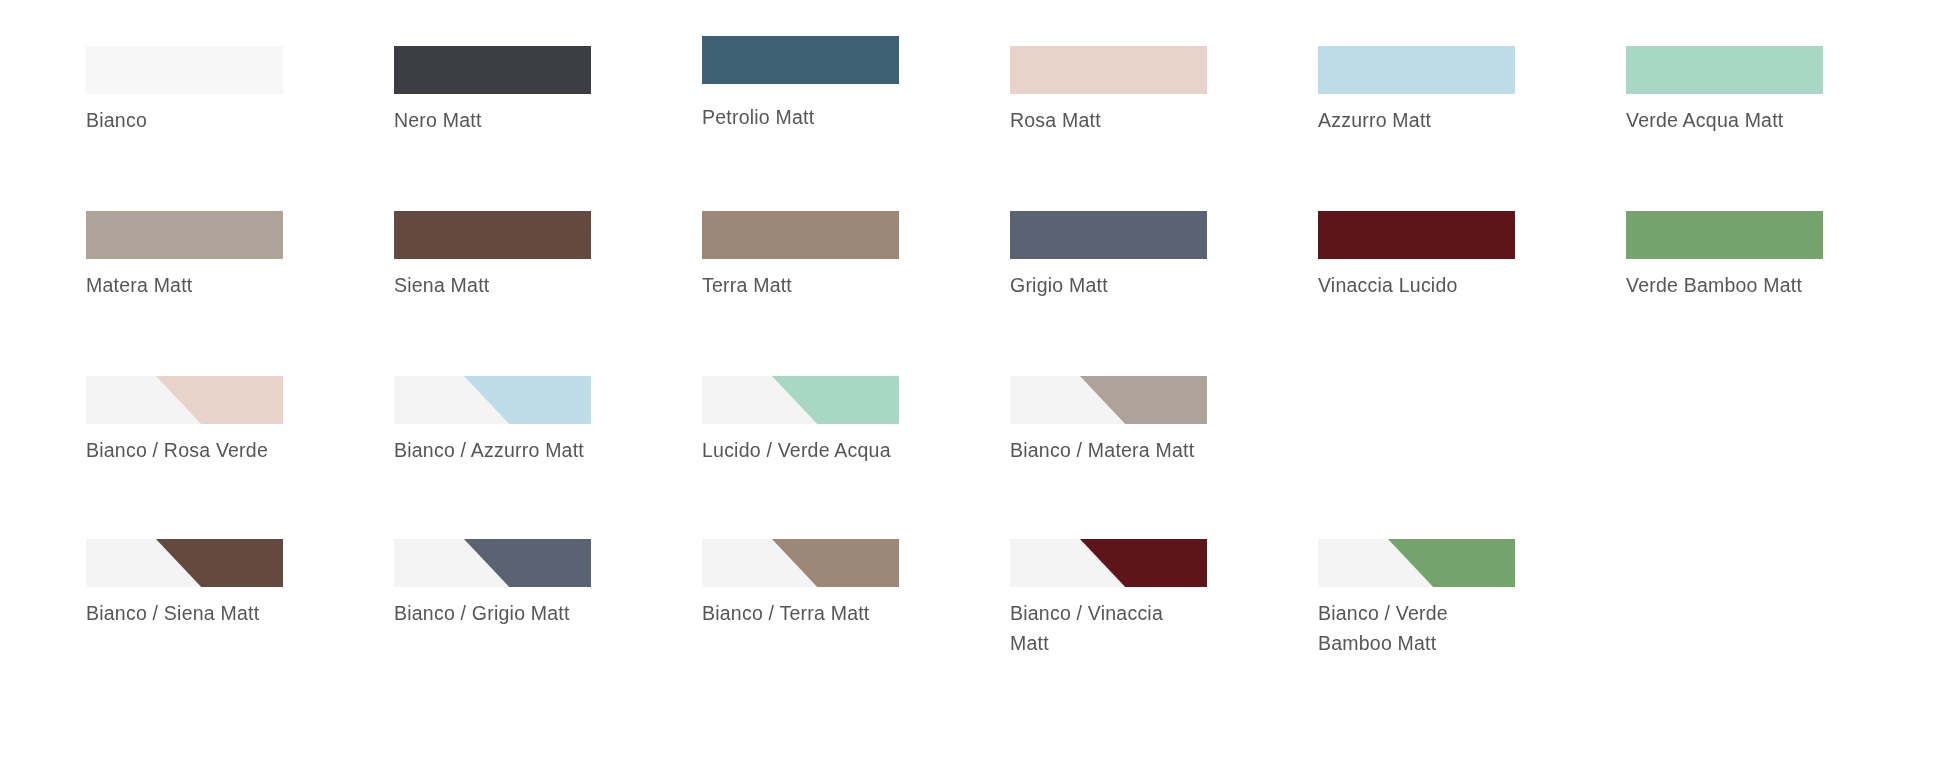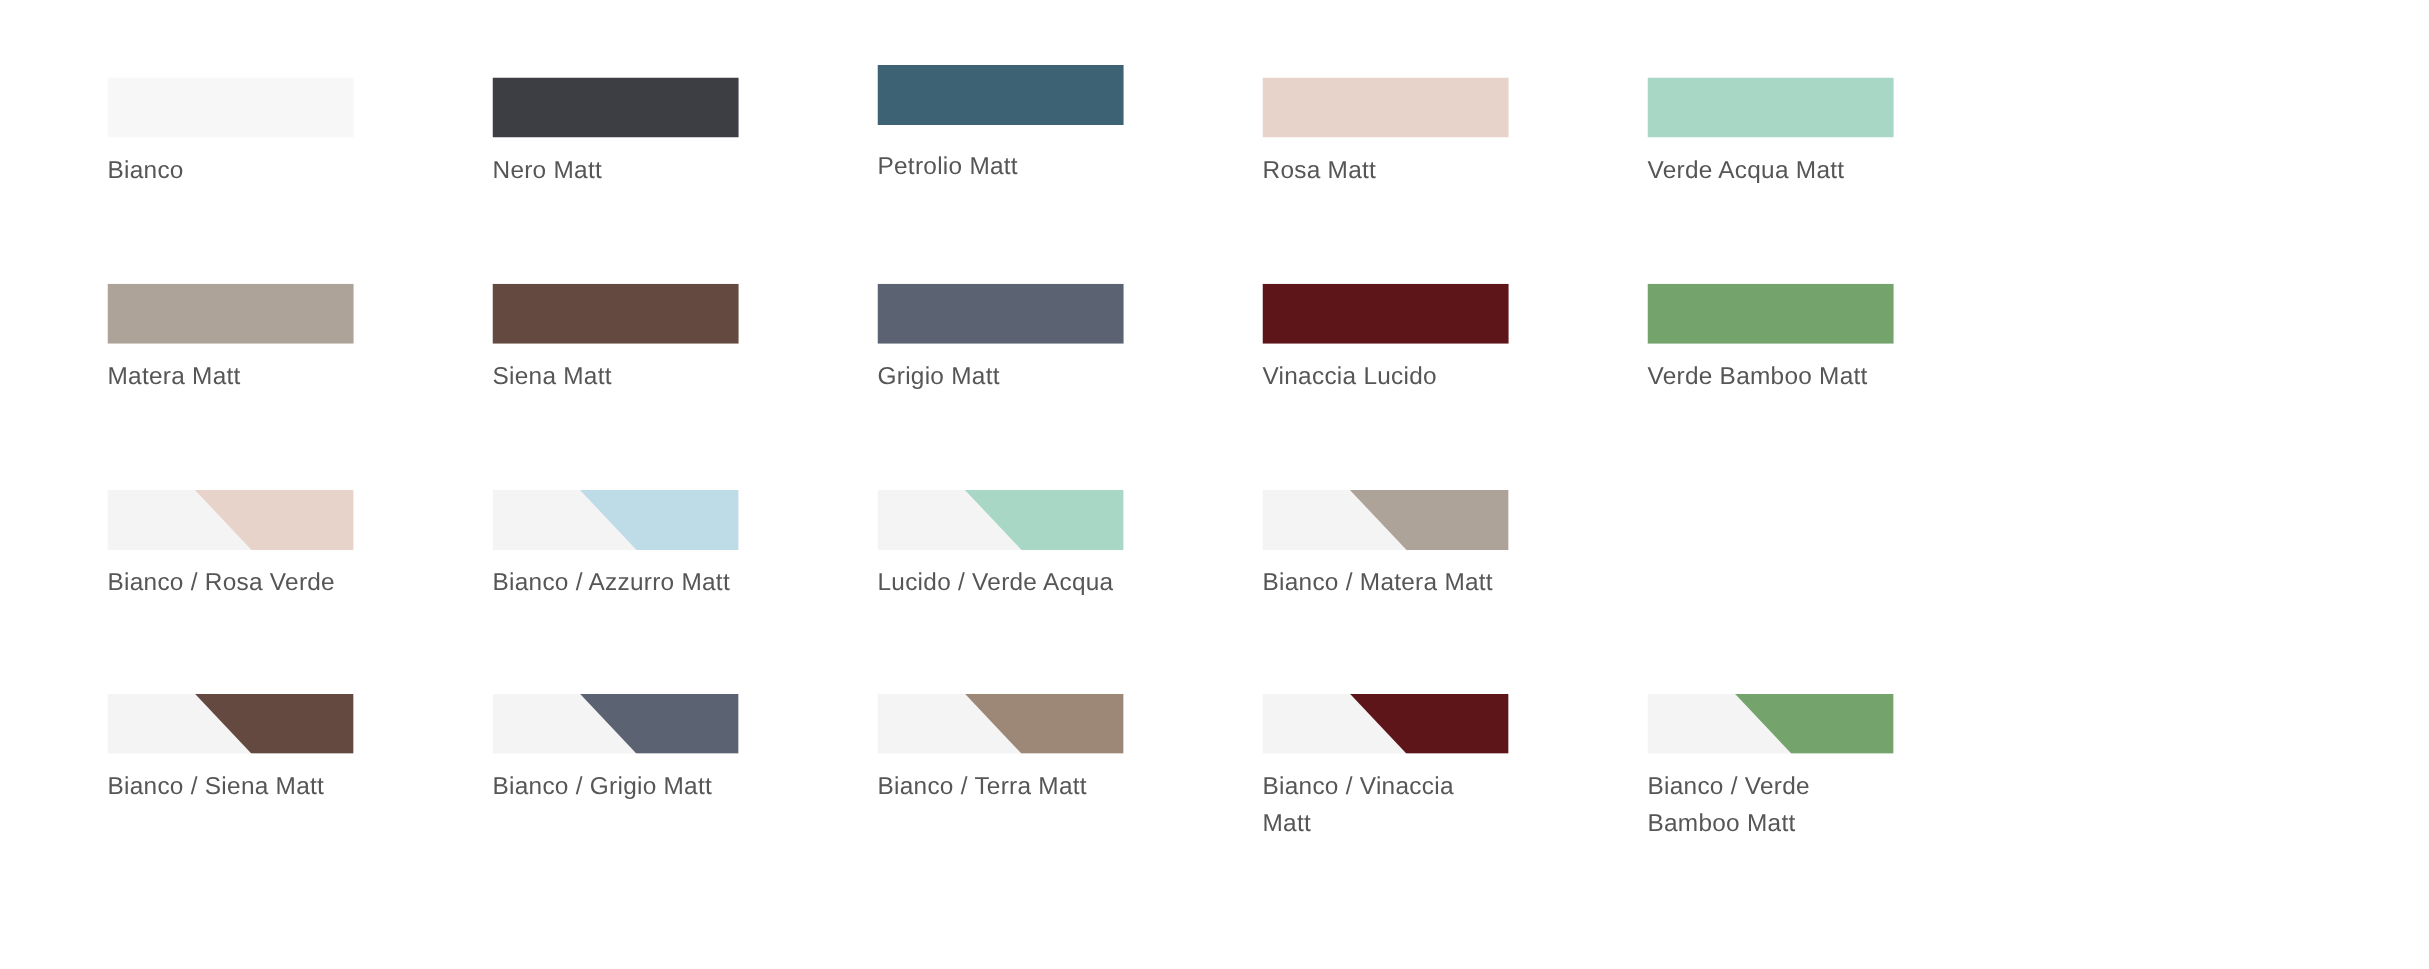--- a/index.html
+++ b/index.html
@@ -19,21 +19,21 @@
   .palette {
     position: relative;
     width: 1943px;
     height: 775px;
     padding: 0;
   }
 
   .swatch-grid {
     position: absolute;
     left: 86px;
-    top: 62px;
+    top: 46px;
     width: 1790px;
     display: grid;
     grid-template-columns: repeat(6, 197px);
     column-gap: 111px;
     row-gap: 0;
   }
 
   .swatch-cell {
     width: 197px;
     position: relative;
@@ -124,37 +124,49 @@
             <div class="chip-label">Petrolio Matt</div>
           </div>
           <div class="swatch-cell">
             <div class="chip">
               <div class="chip-solid" style="background: rgb(232, 211, 202);"></div>
             </div>
             <div class="chip-label">Rosa Matt</div>
           </div>
           <div class="swatch-cell">
             <div class="chip">
+              <div class="chip-solid" style="background: rgb(190, 219, 232);"></div>
+            </div>
+            <div class="chip-label">Azzurro Matt</div>
+          </div>
+          <div class="swatch-cell">
+            <div class="chip">
               <div class="chip-solid" style="background: rgb(168, 215, 198);"></div>
             </div>
             <div class="chip-label">Verde Acqua Matt</div>
           </div>
         </div>
         <div class="swatch-row row-2">
           <div class="swatch-cell">
             <div class="chip">
               <div class="chip-solid" style="background: rgb(174, 163, 153);"></div>
             </div>
             <div class="chip-label">Matera Matt</div>
           </div>
           <div class="swatch-cell">
             <div class="chip">
               <div class="chip-solid" style="background: rgb(99, 73, 63);"></div>
             </div>
             <div class="chip-label">Siena Matt</div>
+          </div>
+          <div class="swatch-cell">
+            <div class="chip">
+              <div class="chip-solid" style="background: rgb(157, 136, 119);"></div>
+            </div>
+            <div class="chip-label">Terra Matt</div>
           </div>
           <div class="swatch-cell">
             <div class="chip">
               <div class="chip-solid" style="background: rgb(91, 99, 114);"></div>
             </div>
             <div class="chip-label">Grigio Matt</div>
           </div>
           <div class="swatch-cell">
             <div class="chip">
               <div class="chip-solid" style="background: rgb(94, 21, 25);"></div>

